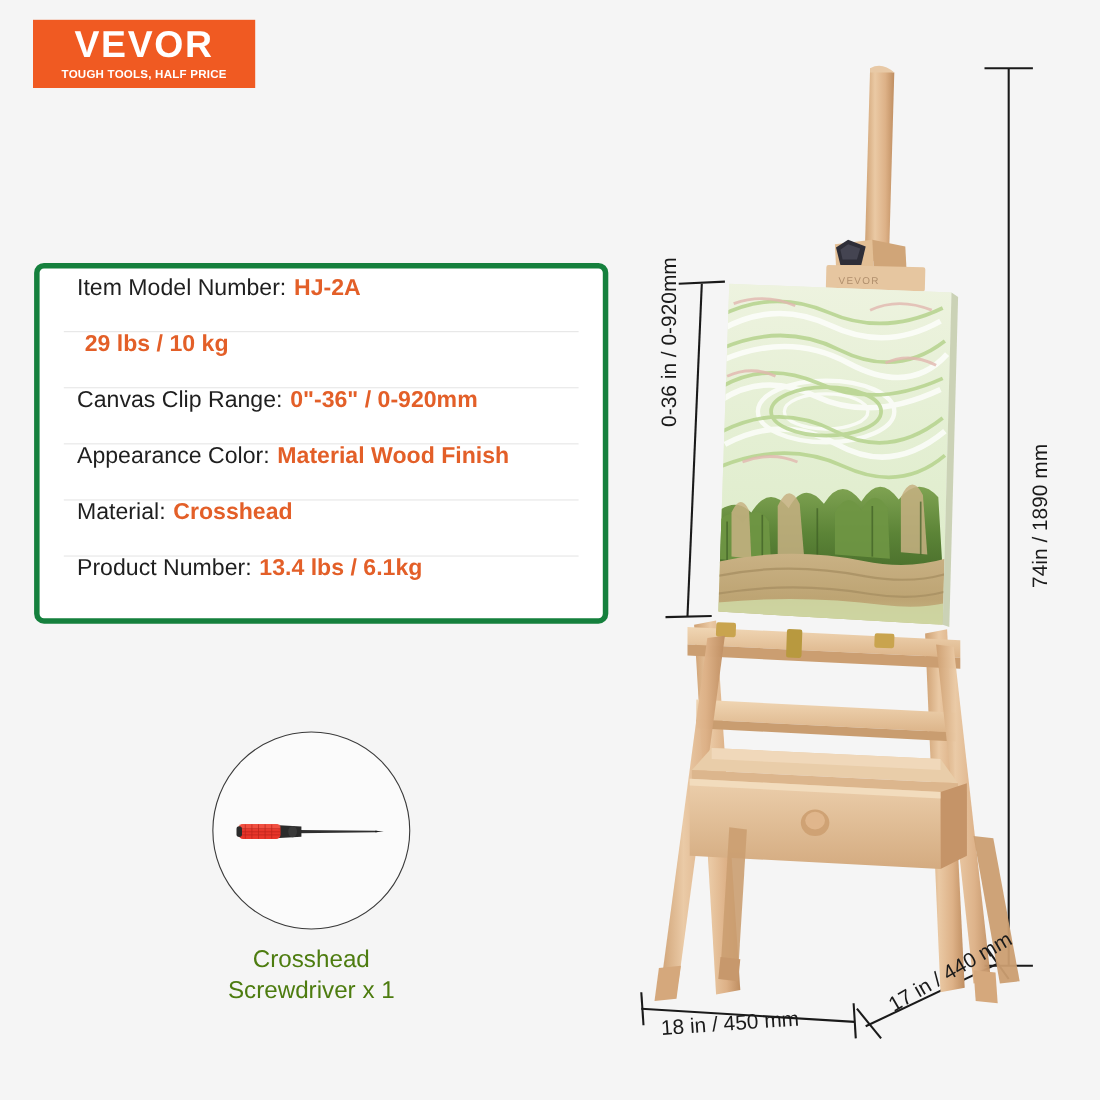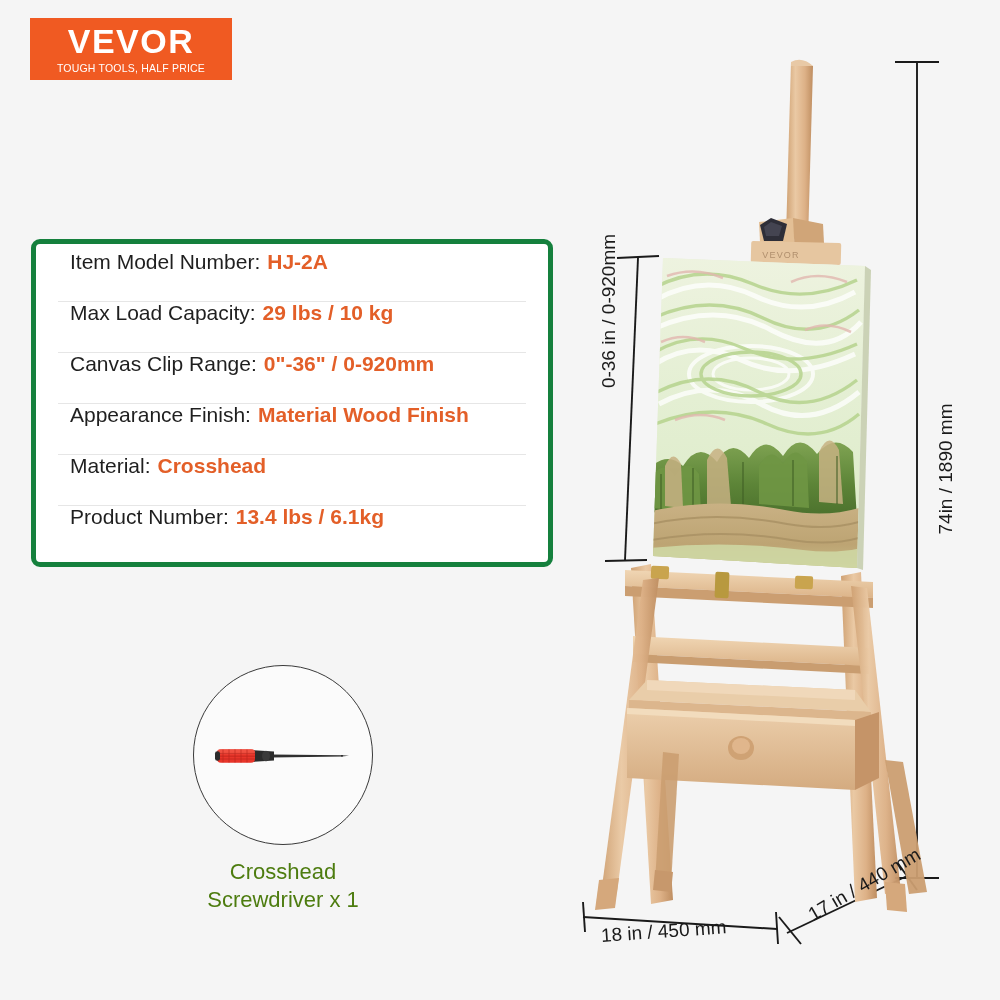--- a/index.html
+++ b/index.html
@@ -32,21 +32,21 @@
     color: #ffffff;
     font-size: 34px;
     font-weight: bold;
     letter-spacing: 1.5px;
     line-height: 1;
     font-family: "Liberation Sans", sans-serif;
   }
   .logo-tag {
     color: #ffffff;
     font-size: 10.5px;
-    font-weight: normal;
+    font-weight: bold;
     letter-spacing: 0.2px;
     margin-top: 5px;
     line-height: 1;
   }
 
   
   .spec-card {
     position: absolute;
     left: 31px;
     top: 239px;
@@ -170,31 +170,30 @@
 </div>
 
 <div class="spec-card">
 
   <div class="spec-row">
     <span class="spec-label">Item Model Number:</span>
     <span class="spec-value">HJ-2A</span>
   </div>
 
   <div class="spec-row">
-    <span class="spec-label">Max Load Capacity:</span>
     <span class="spec-value">29 lbs / 10 kg</span>
   </div>
 
   <div class="spec-row">
     <span class="spec-label">Canvas Clip Range:</span>
     <span class="spec-value">0"-36" / 0-920mm</span>
   </div>
 
   <div class="spec-row">
-    <span class="spec-label">Appearance Finish:</span>
+    <span class="spec-label">Appearance Color:</span>
     <span class="spec-value">Material Wood Finish</span>
   </div>
 
   <div class="spec-row">
     <span class="spec-label">Material:</span>
     <span class="spec-value">Crosshead</span>
   </div>
 
   <div class="spec-row">
     <span class="spec-label">Product Number:</span>

